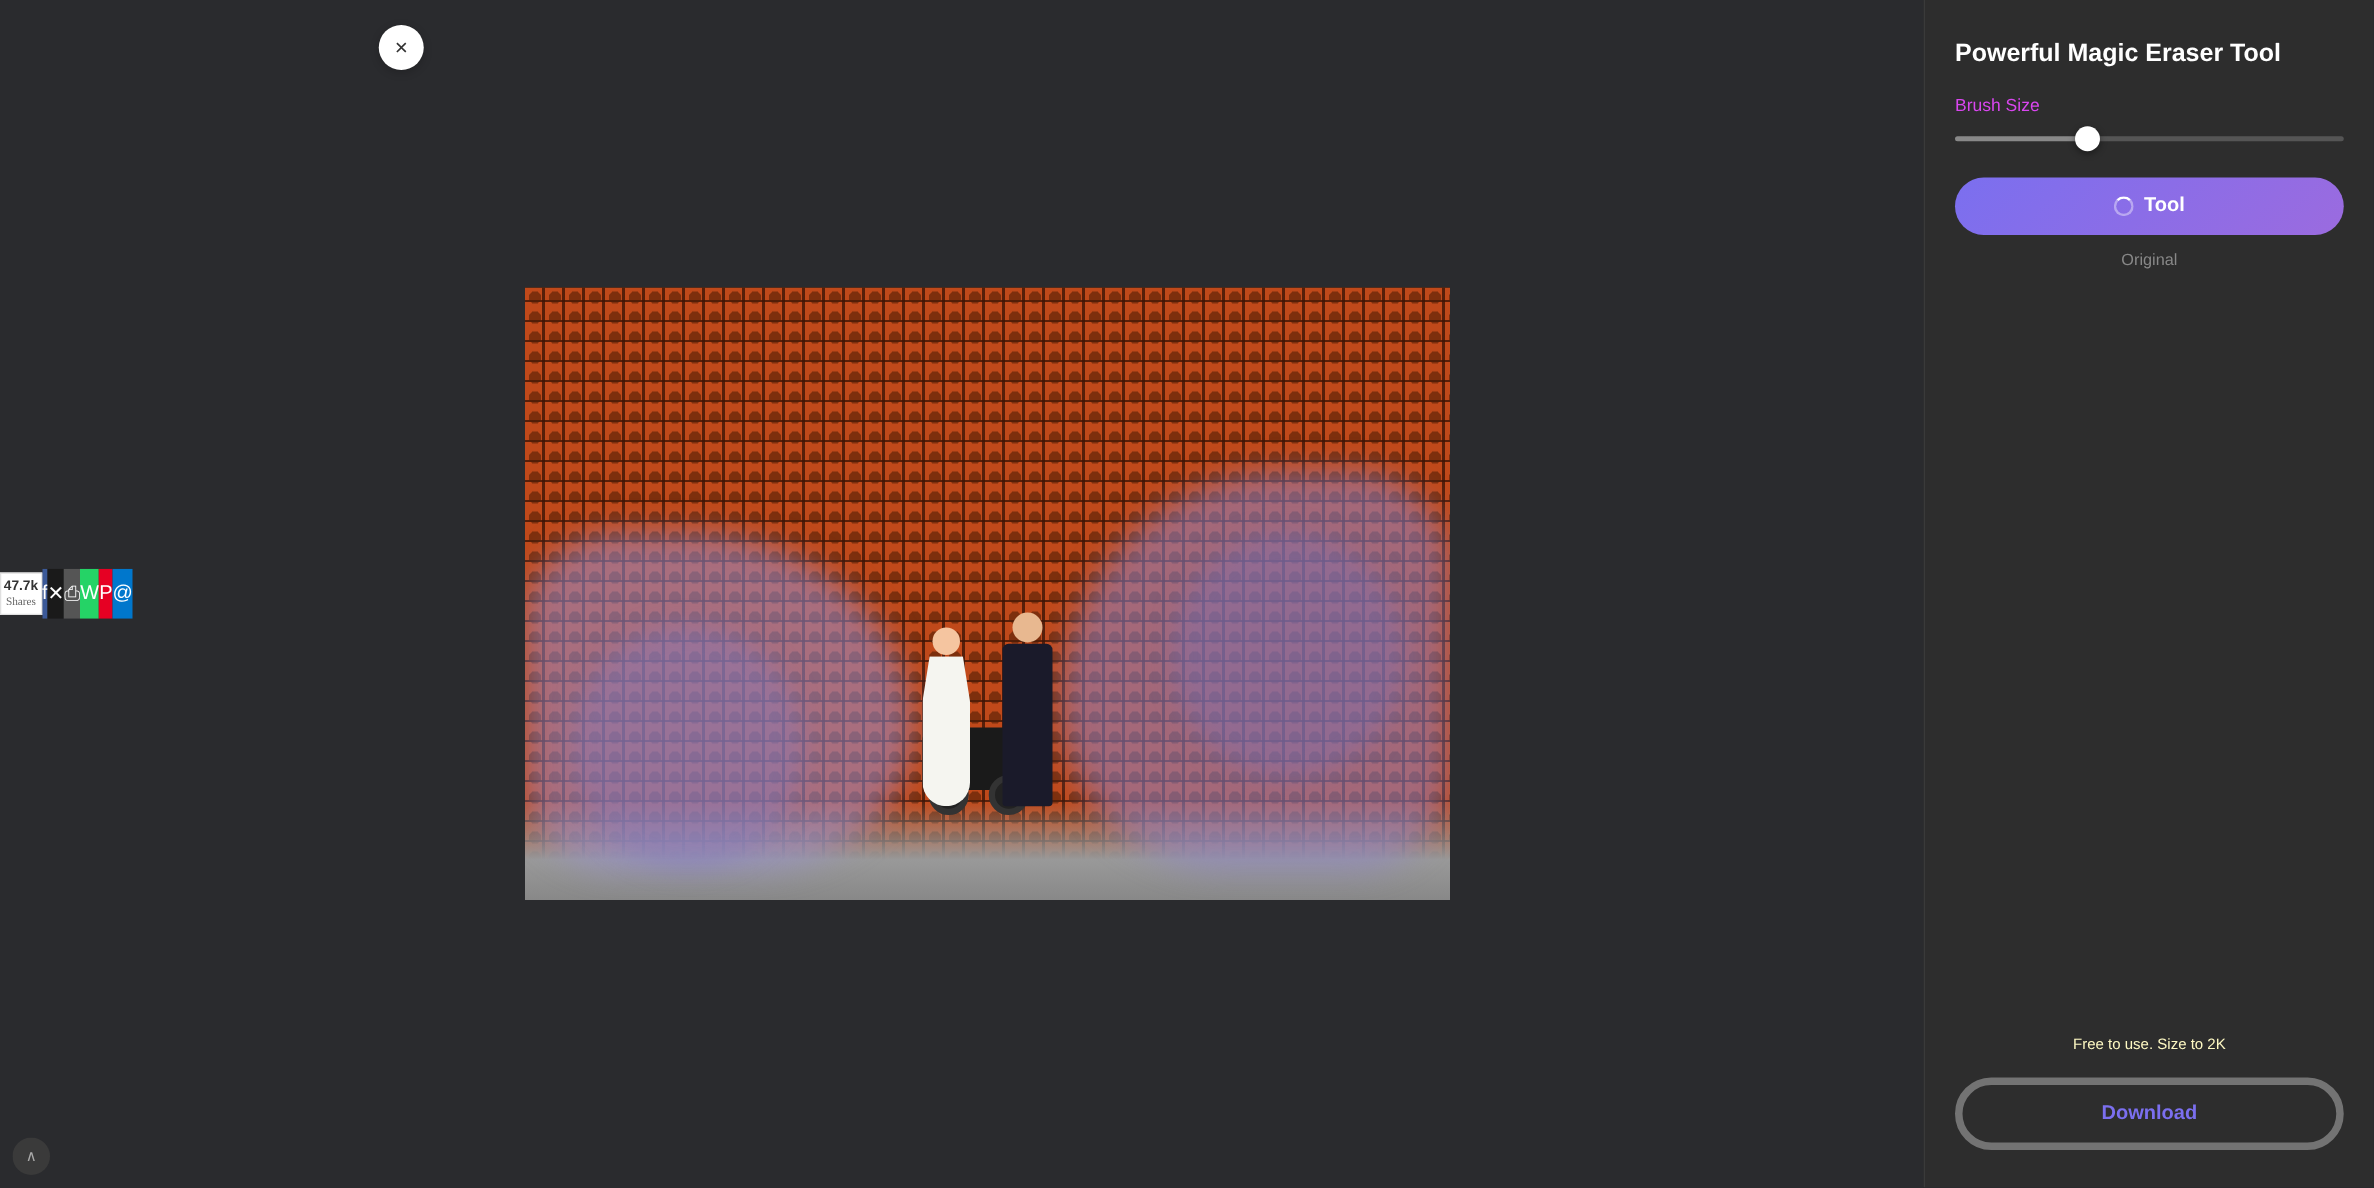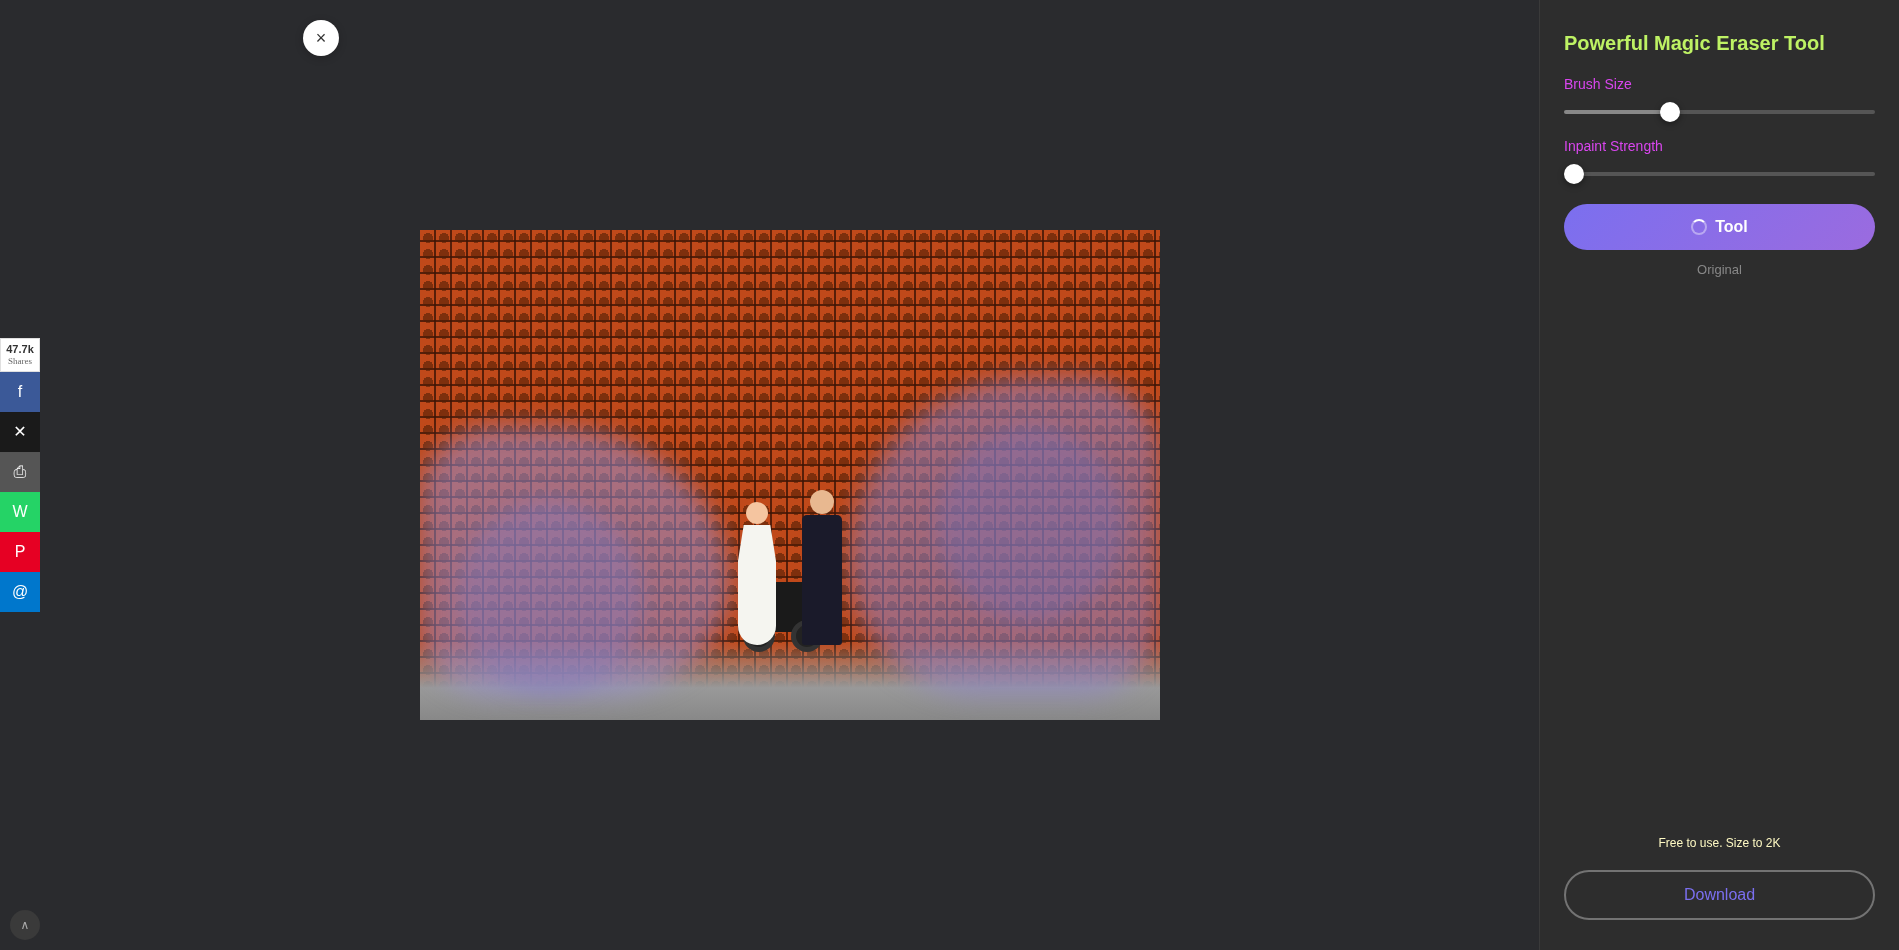--- a/index.html
+++ b/index.html
@@ -14,21 +14,21 @@
       position: relative;
     }
 
     
     .social-sidebar {
       position: fixed;
       left: 0;
       top: 50%;
       transform: translateY(-50%);
       display: flex;
-      flex-direction: column;
+      flex-direction: row;
       align-items: center;
       z-index: 100;
       width: 40px;
     }
 
     .share-count {
       background: #fff;
       border: 1px solid #e0e0e0;
       padding: 4px 2px;
       text-align: center;
@@ -110,21 +110,21 @@
       display: flex;
       flex-direction: column;
       gap: 20px;
       flex-shrink: 0;
       border-left: 1px solid #3a3a3a;
     }
 
     .panel-title {
       font-size: 20px;
       font-weight: 700;
-      color: #bef264;
+      color: #ffffff;
       line-height: 1.3;
     }
 
     .panel-desc {
       font-size: 13px;
       color: #aaa;
       line-height: 1.6;
       margin-top: 8px;
     }
 
@@ -190,24 +190,24 @@
       text-align: center;
       color: #fef9c3;
       font-size: 12px;
     }
 
     .download-btn {
       width: 100%;
       padding: 14px;
       background: transparent;
       color: #7b6fef;
-      border: 2px solid #737373;
+      border: 6px solid #737373;
       border-radius: 30px;
       font-size: 16px;
-      font-weight: 400;
+      font-weight: 700;
       cursor: pointer;
       text-align: center;
     }
 
     
     .spinner-icon {
       display: inline-block;
       width: 16px;
       height: 16px;
       border: 2px solid rgba(255,255,255,0.4);
@@ -488,24 +488,20 @@
 <div class="right-panel">
   <div>
     <h2 class="panel-title">Powerful Magic Eraser Tool</h2>
   </div>
 
   <div class="slider-container">
     <div class="control-label">Brush Size</div>
     <input type="range" min="0" max="100" value="33" style="background: linear-gradient(to right, rgb(136, 136, 136) 33%, rgb(85, 85, 85) 33%);">
   </div>
 
-  <div class="slider-container">
-    <div class="control-label">Inpaint Strength</div>
-    <input type="range" min="0" max="100" value="0" style="background: linear-gradient(to right, rgb(136, 136, 136) 0%, rgb(85, 85, 85) 0%);">
-  </div>
 
   <button class="erase-btn">
     <span class="spinner-icon"></span>
     <span>Tool</span>
   </button>
 
   <div class="original-link">Original</div>
 
   <div class="spacer"></div>
 

